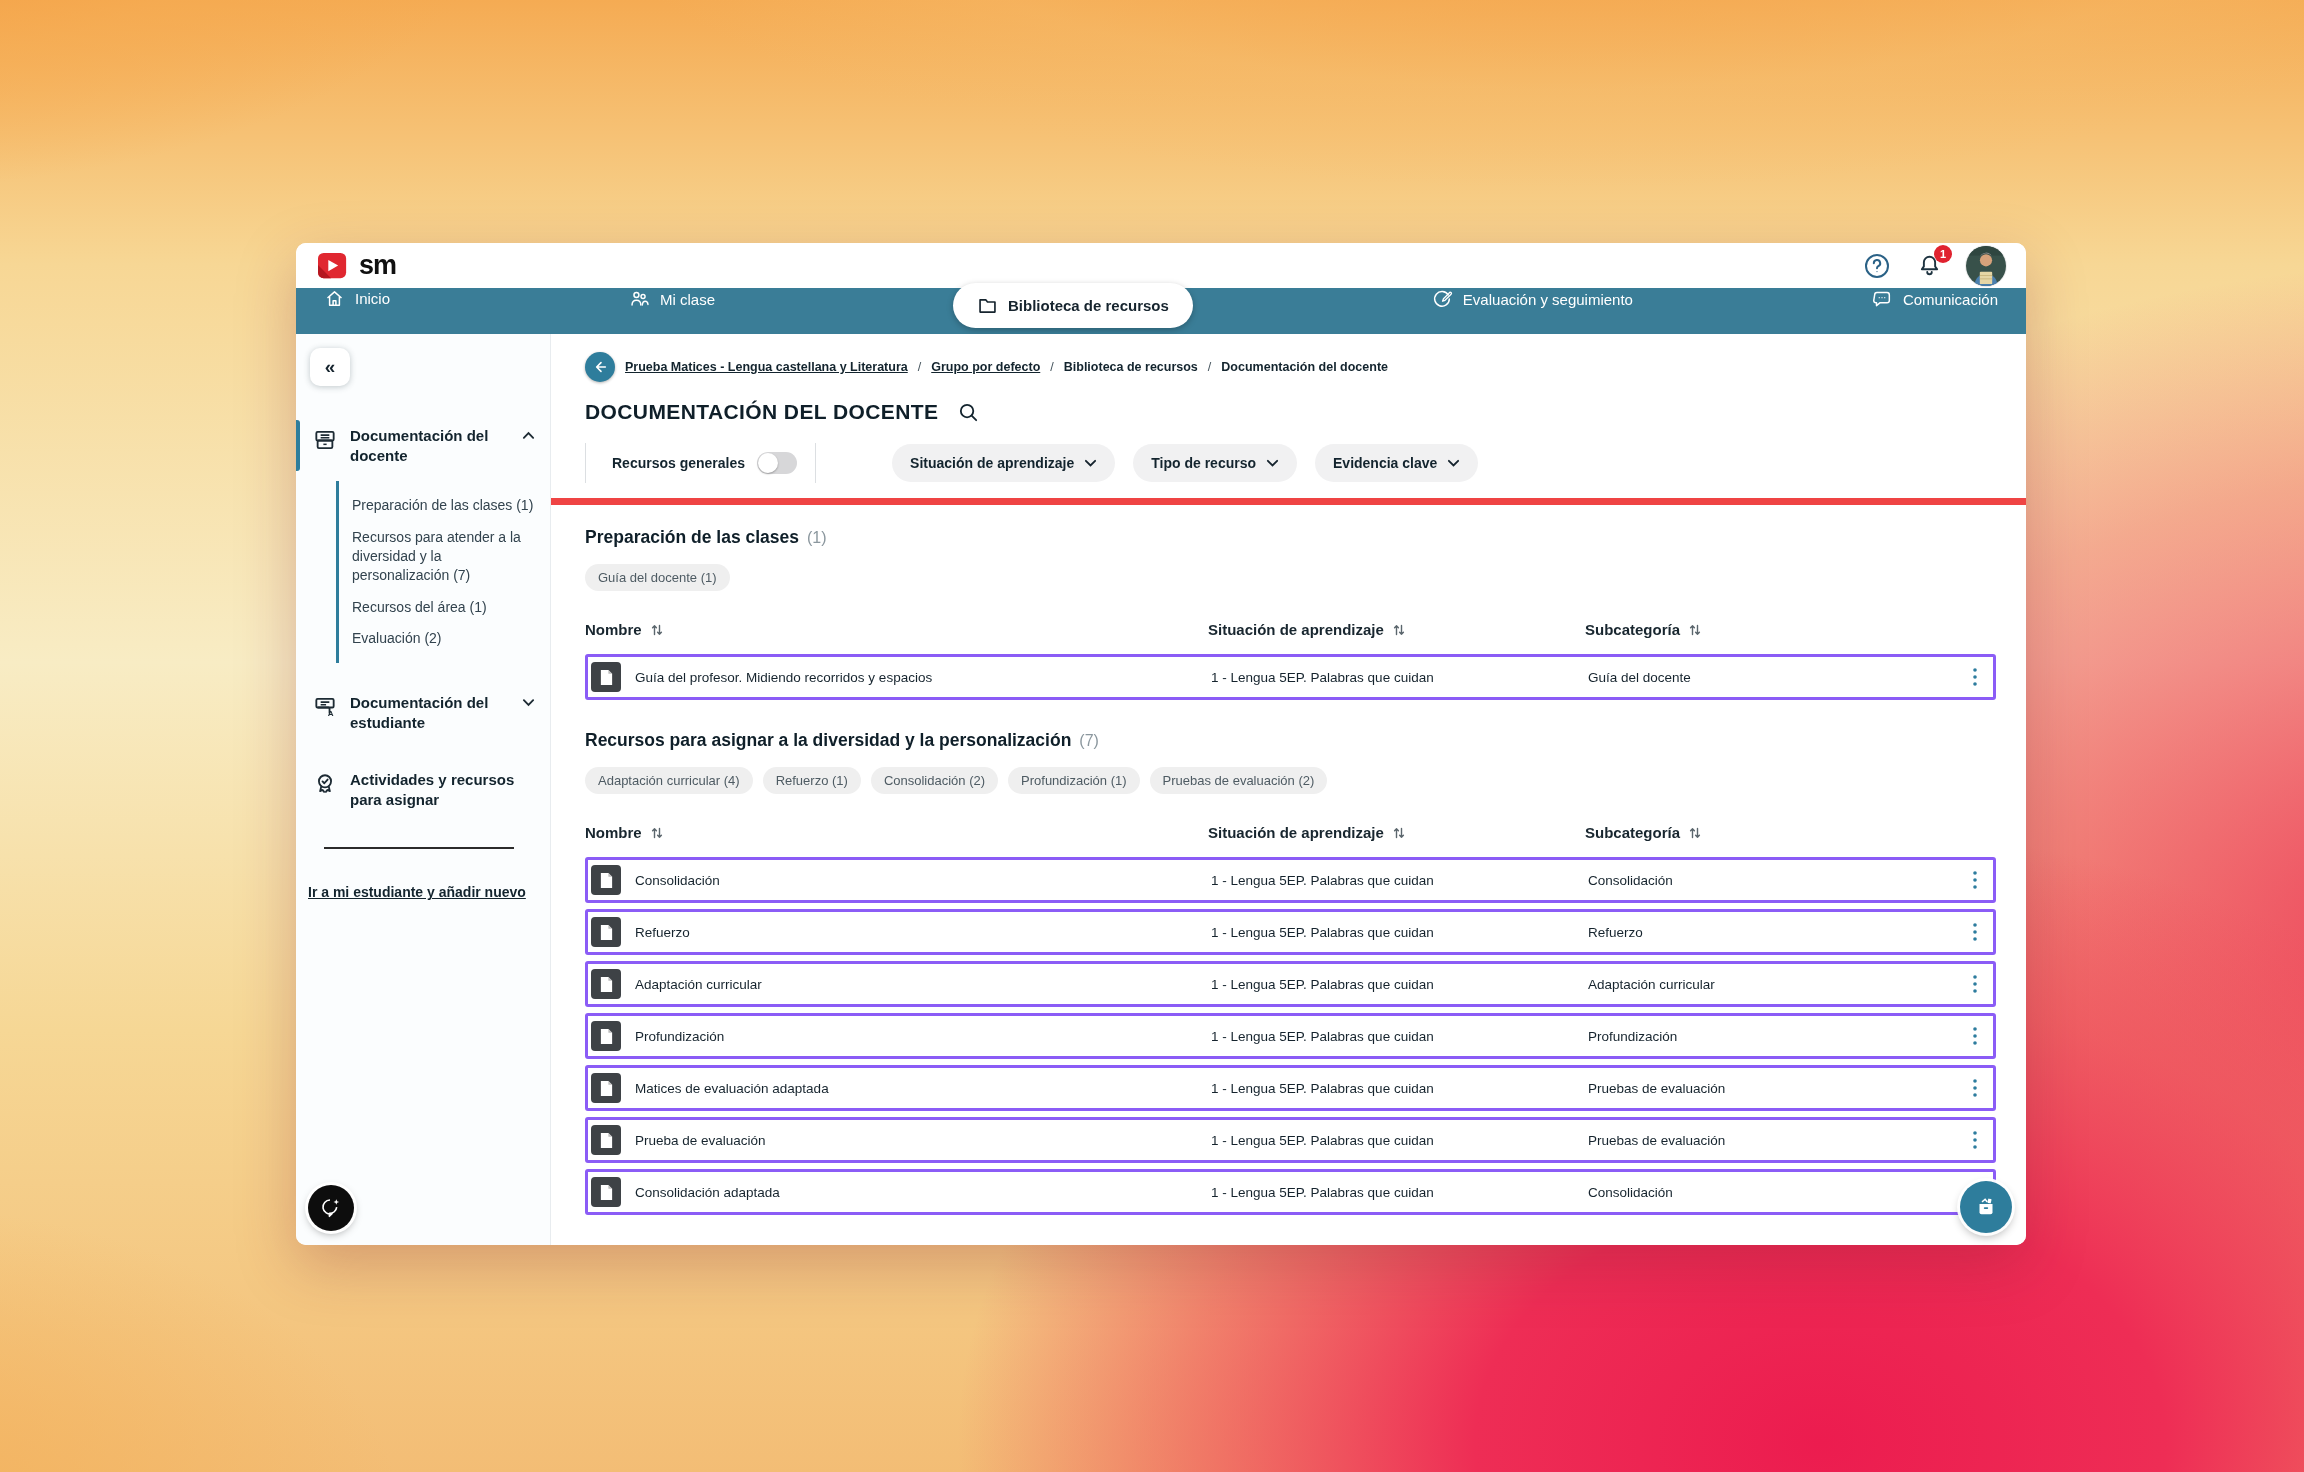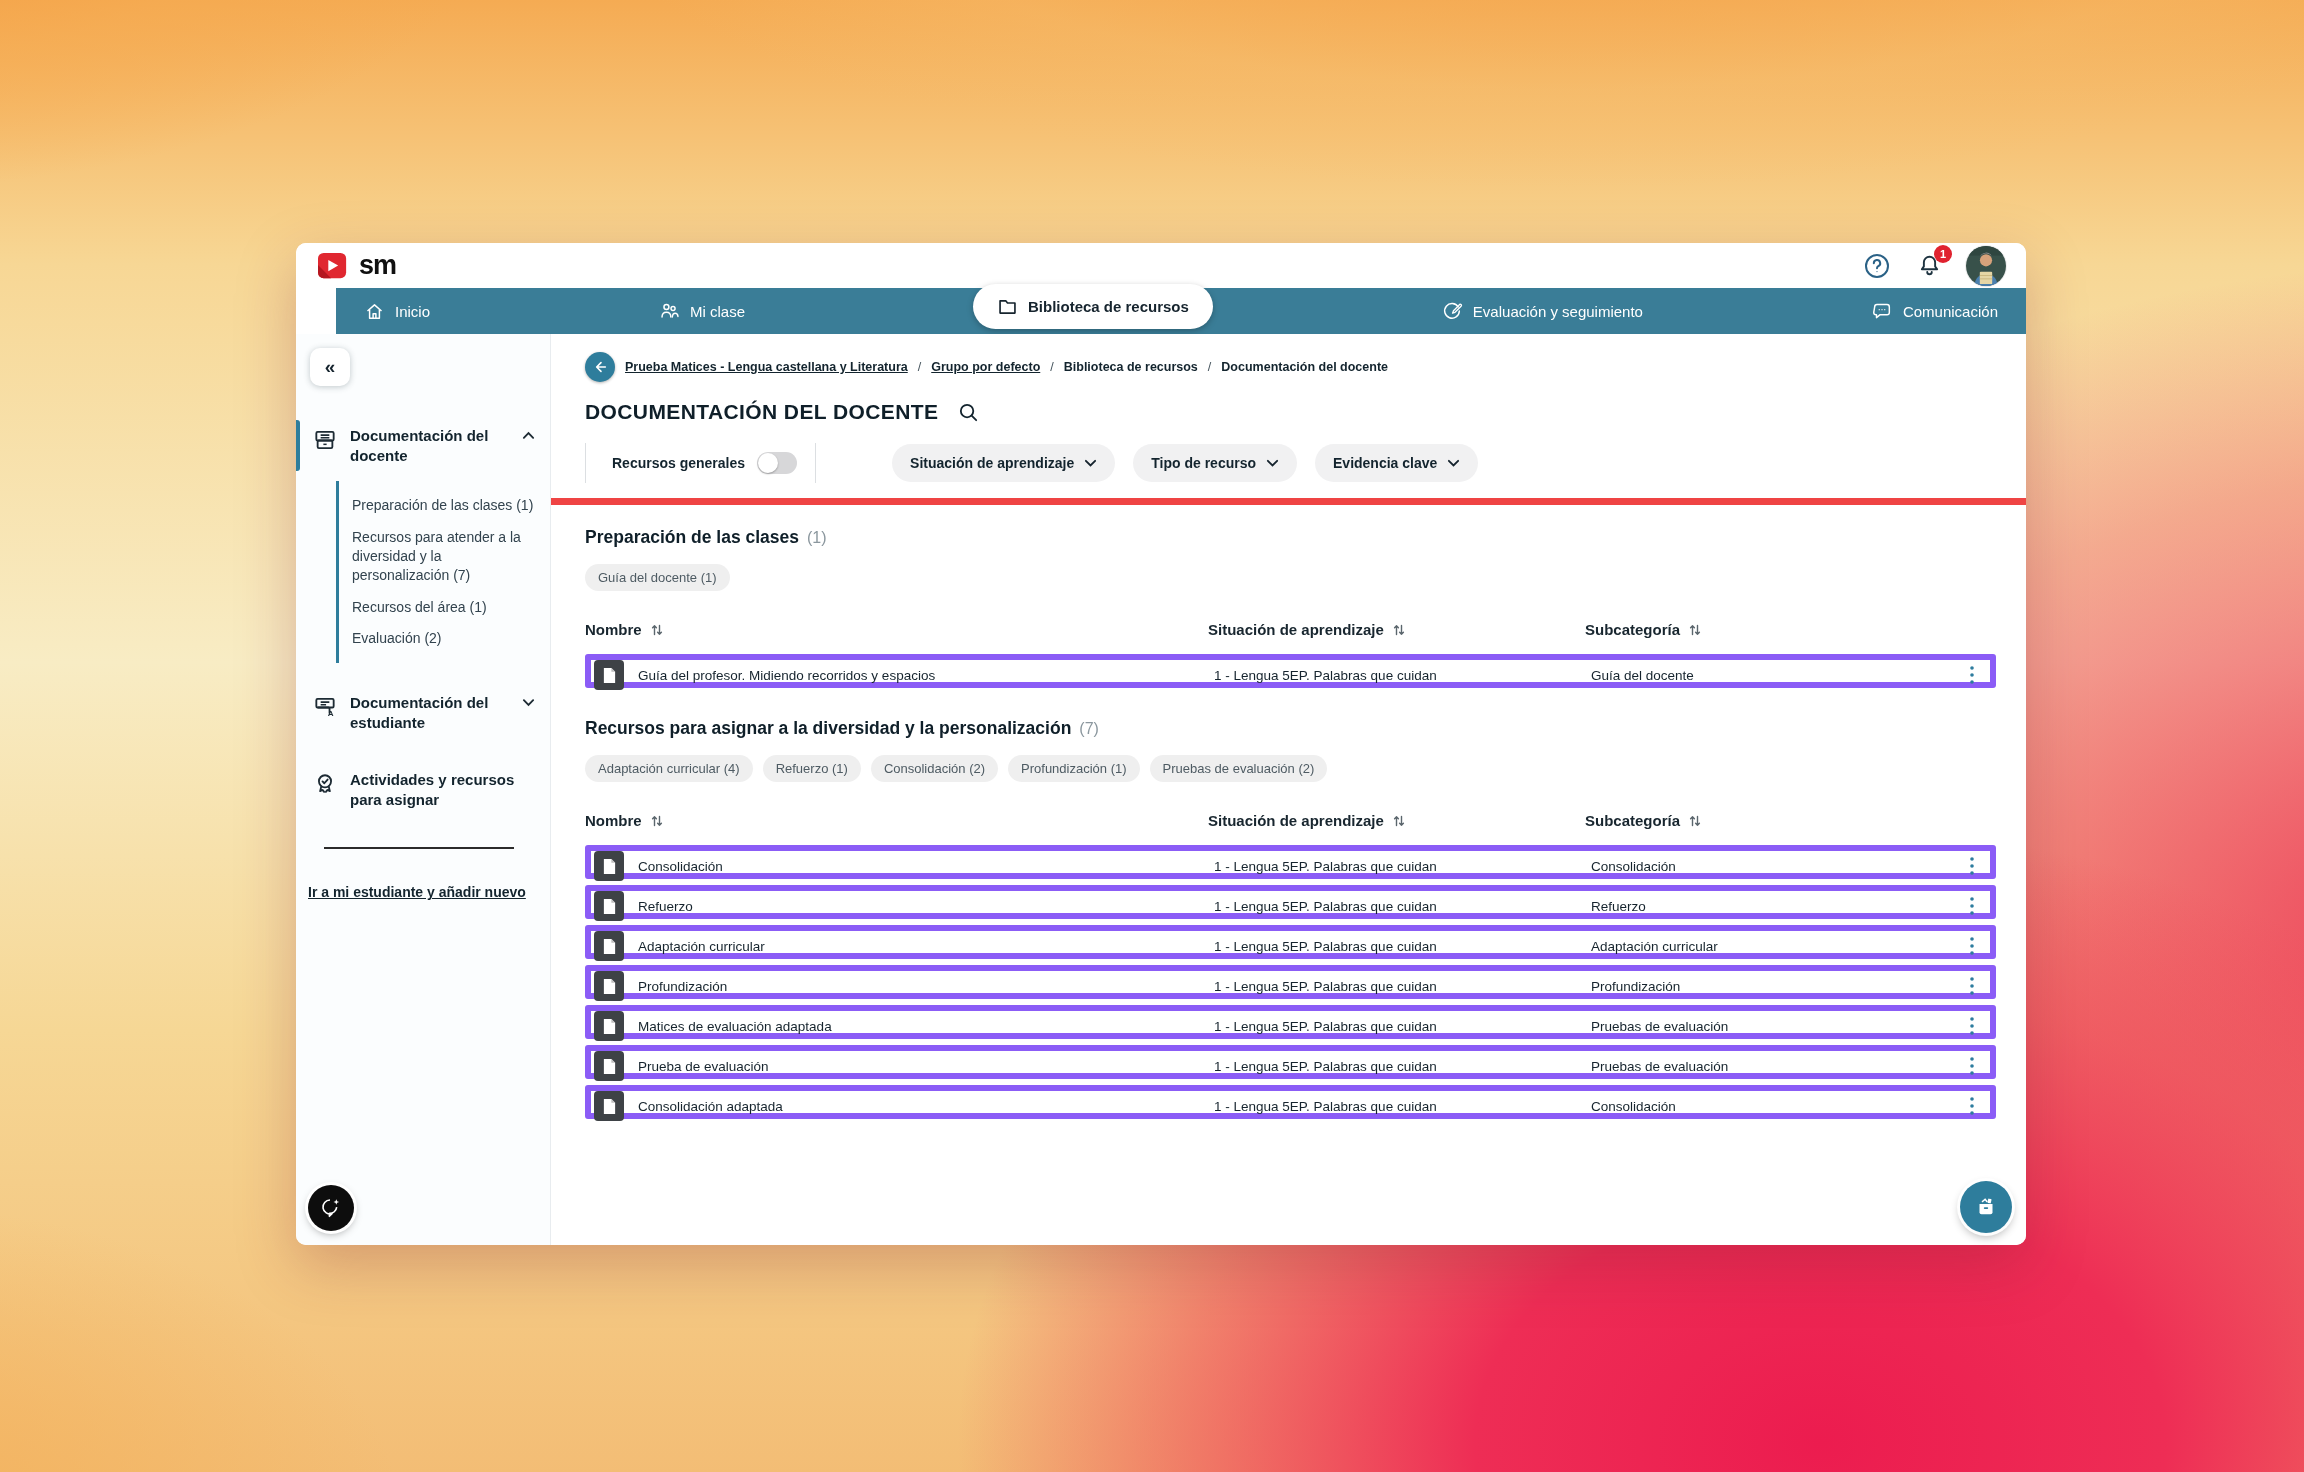--- a/index.html
+++ b/index.html
@@ -26,22 +26,22 @@
   .topbar { height:45px; flex:none; background:#fff; display:flex; align-items:center; padding:0 20px; }
   .logo { display:flex; align-items:center; gap:9px; }
   .logo-text { font-size:27px; font-weight:800; color:#101010; letter-spacing:-1px; line-height:1; }
   .top-right { margin-left:auto; display:flex; align-items:center; gap:22px; }
   .icon-btn { width:30px; height:30px; display:grid; place-items:center; cursor:pointer; }
   .bell-wrap { position:relative; }
   .badge { position:absolute; top:-6px; right:-8px; min-width:18px; height:18px; border-radius:50%;
     background:#e0222f; color:#fff; font-size:11px; font-weight:700; display:grid; place-items:center; }
   .avatar { width:40px; height:40px; border-radius:50%; overflow:hidden; flex:none; box-shadow:0 0 0 1px rgba(0,0,0,.08); cursor:pointer; }
   
-  .navbar { height:46px; flex:none; background:#3a7d97; display:flex; align-items:center;
-    justify-content:space-between; padding:0 28px; overflow:visible;margin-left:40px; }
+  .navbar { height:46px; flex:none; background:#3a7d97; display:flex; align-items:flex-start;
+    justify-content:space-between; padding:0 28px; overflow:visible; }
   .nav-item { display:flex; align-items:center; gap:10px; color:#fff; font-size:15px; cursor:pointer; white-space:nowrap; }
   .nav-pill { background:#fff; color:#16242e; font-weight:700; border-radius:26px; padding:12px 24px;
     transform:translateY(-5px); box-shadow:0 2px 6px rgba(0,0,0,.25); }
   
   .app-body { flex:1; display:flex; min-height:0; }
   .sidebar { width:255px; flex:none; background:#fbfdfe; border-right:1px solid #e8ecef; position:relative; }
   .collapse-btn { margin:14px 0 0 14px; width:40px; height:38px; background:#fff; border-radius:10px;
     box-shadow:0 1px 6px rgba(40,60,70,.28); font-size:19px; font-weight:700; color:#16242e;
     display:grid; place-items:center; cursor:pointer; }
   .side-main { margin-top:32px; position:relative; padding:8px 14px 8px 16px; display:flex; gap:12px; cursor:pointer; }
@@ -84,21 +84,21 @@
   
   .sections { padding:22px 30px 0 34px; }
   .sec-title { display:flex; align-items:baseline; gap:8px; font-size:17.5px; font-weight:800; color:#0f1f29; }
   .sec-count { font-weight:400; font-size:16px; color:#8b979e; }
   .chips { margin-top:16px; display:flex; gap:10px; }
   .chip { background:#efefef; color:#4e5b63; font-size:13px; padding:6px 13px; border-radius:15px; white-space:nowrap; }
   .tgrid { display:grid; grid-template-columns:623px 377px 1fr 36px; align-items:center; }
   .thead { margin-top:30px; }
   .th { display:flex; align-items:center; gap:8px; font-size:15px; font-weight:700; color:#18262f; }
   .sort-icon { color:#5b666d; display:inline-grid; place-items:center; cursor:pointer; }
-  .trow { margin-top:6px; height:34px; background:#fff; border:6px solid #8b5cf6; border-radius:3px; }
+  .trow { margin-top:6px; height:46px; background:#fff; border:3px solid #8b5cf6; border-radius:3px; }
   .trow.first { margin-top:16px; }
   .name-cell { display:flex; align-items:center; gap:14px; padding-left:3px; }
   .doc-icon { width:30px; height:30px; border-radius:4px; background:#3e4246; display:grid; place-items:center; flex:none; }
   .cell { font-size:13.5px; color:#16242e; white-space:nowrap; overflow:hidden; text-overflow:ellipsis; }
   .kebab { color:#2d7c9e; display:grid; place-items:center; cursor:pointer; height:100%; }
   .section2 { margin-top:30px; }
   .fab { position:absolute; right:14px; bottom:12px; width:52px; height:52px; border-radius:50%;
     background:#2e7d9c; color:#fff; display:grid; place-items:center; cursor:pointer;
     box-shadow:0 0 0 3px rgba(255,255,255,.95), 0 4px 10px rgba(0,0,0,.3); }
   svg { display:block; }

